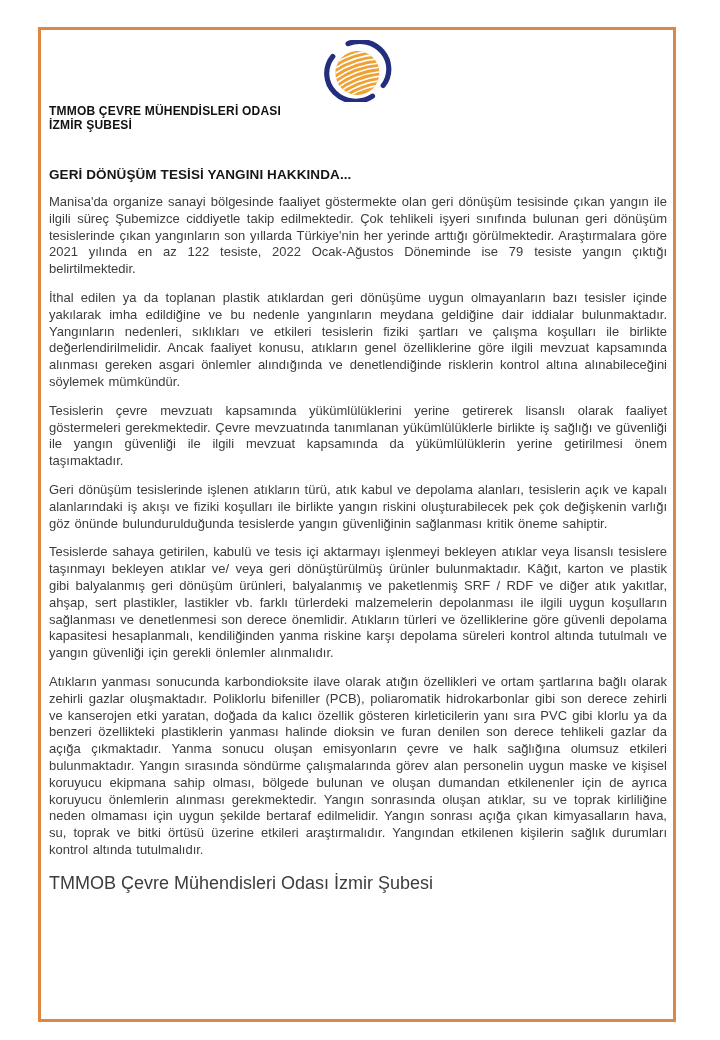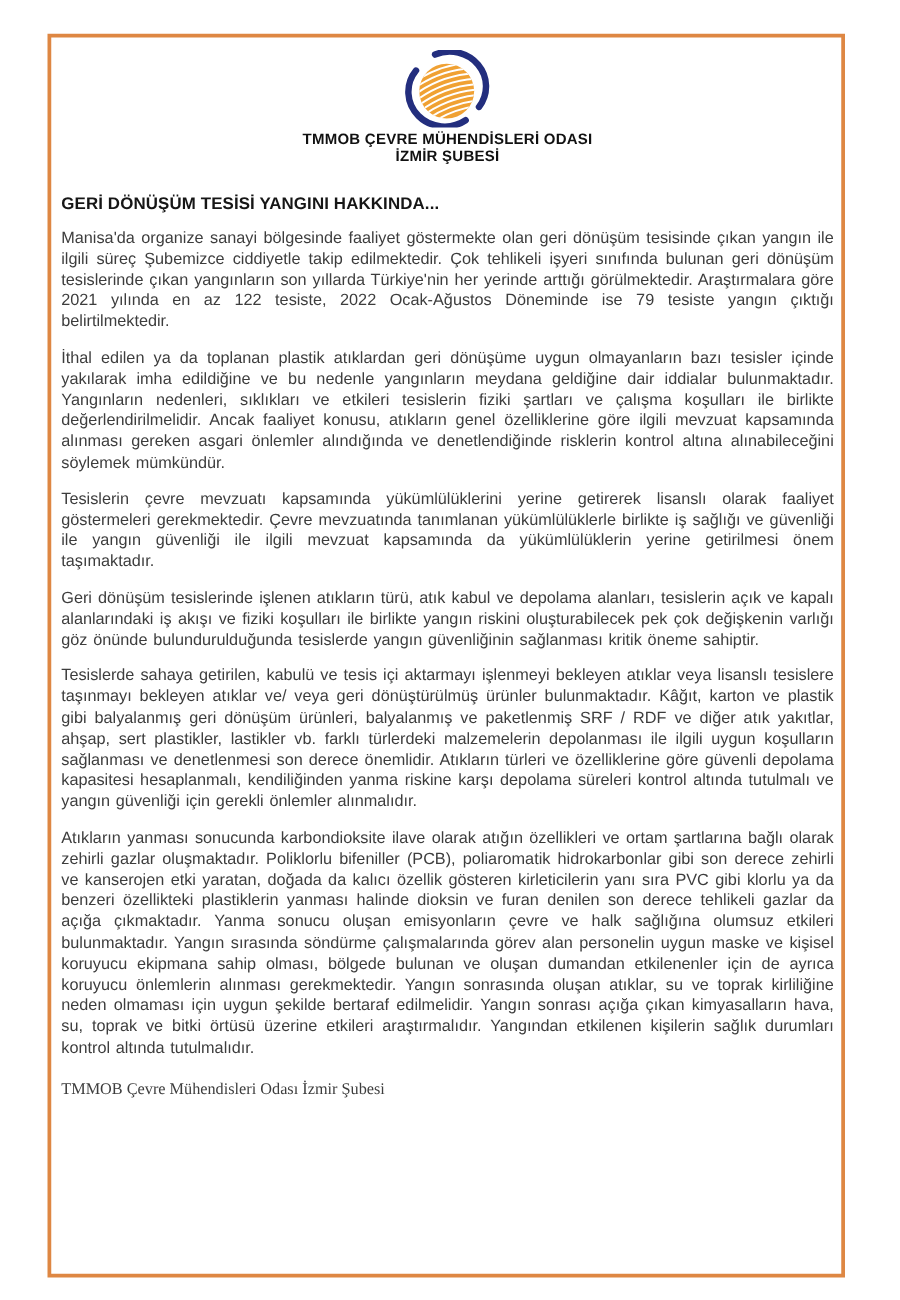--- a/index.html
+++ b/index.html
@@ -25,56 +25,54 @@
     box-sizing: content-box;
     background: #ffffff;
   }
   .content {
     position: absolute;
     top: 10px;
     left: 8px;
     right: 6px;
   }
   .org-header {
-    text-align: center;
   }
   .logo-wrap {
     display: block;
     width: 68px;
     height: 62px;
     margin: 0 auto 3px auto;
   }
   .org-name, .org-branch {
     font-weight: bold;
     font-size: 12px;
     line-height: 13.5px;
     color: #111111;
     letter-spacing: 0.2px;
   }
   .doc-title {
-    margin-top: 23px;
+    margin-top: 35px;
     font-weight: bold;
     font-size: 13.5px;
     color: #161616;
     letter-spacing: 0.1px;
   }
   .body-paragraph {
     margin: 12px 0 0 0;
     text-align: justify;
     font-size: 13px;
     line-height: 16.8px;
     color: #3d3d3d;
     word-spacing: 1px;
   }
   .signature {
     margin-top: 16px;
-    font-size: 13px;
+    font-size: 18px;
     line-height: 16.8px;
     color: #3d3d3d;
-    font-family: Liberation Serif, serif;
   }
 </style>
 </head>
 <body>
 
 <div class="page">
   <div class="frame">
     <div class="content">
 
       <div class="org-header">

